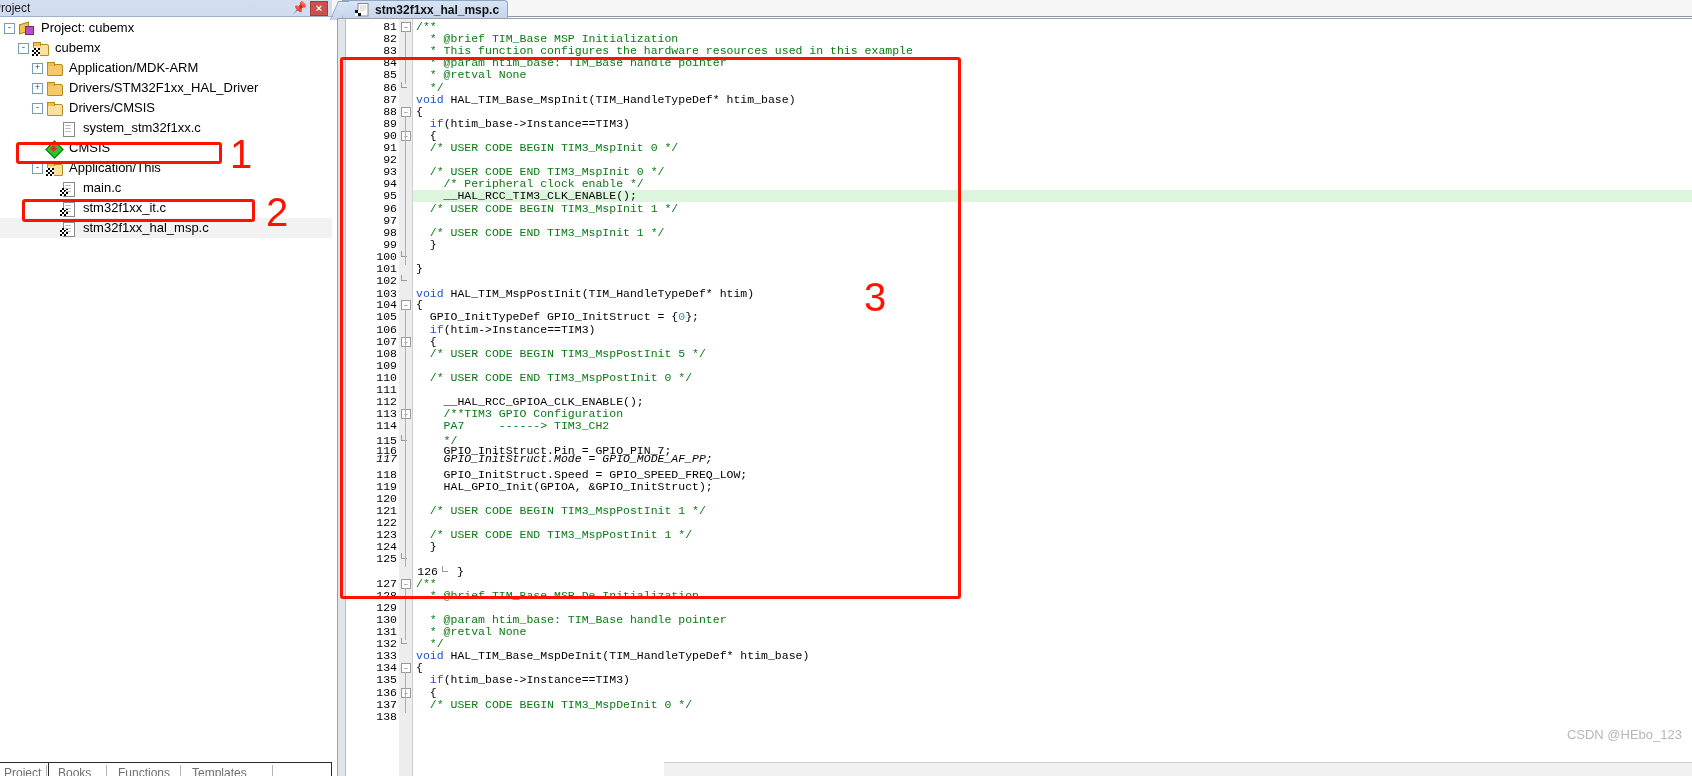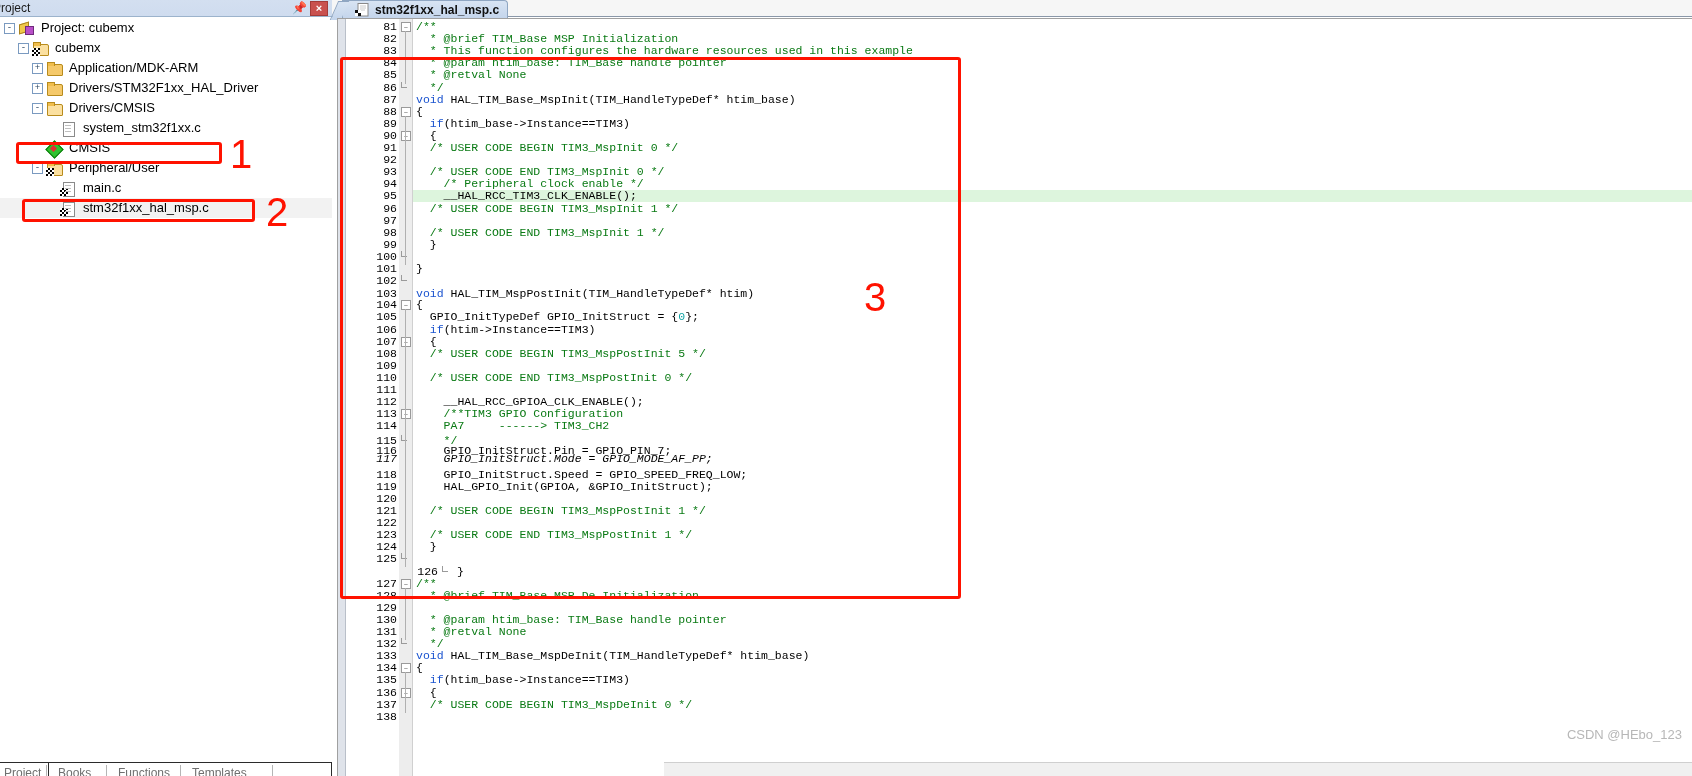--- a/index.html
+++ b/index.html
@@ -254,29 +254,37 @@
           <span class="guide"></span>
           <span class="ico diamond"></span>
           <span class="lbl">CMSIS</span>
         </div>
         <div class="tnode">
           <span style="display:inline-block;width:32px;flex:0 0 auto;"></span>
           <span class="expander">-</span>
           <span class="ico folder open">
             <span class="chk"></span>
           </span>
-          <span class="lbl">Peripheral/User</span>
+          <span class="lbl">Application/This</span>
         </div>
         <div class="tnode">
           <span style="display:inline-block;width:46px;flex:0 0 auto;"></span>
           <span class="guide"></span>
           <span class="ico doc">
             <span class="chk"></span>
           </span>
           <span class="lbl">main.c</span>
+        </div>
+        <div class="tnode">
+          <span style="display:inline-block;width:46px;flex:0 0 auto;"></span>
+          <span class="guide"></span>
+          <span class="ico doc">
+            <span class="chk"></span>
+          </span>
+          <span class="lbl">stm32f1xx_it.c</span>
         </div>
         <div class="tnode selected">
           <span style="display:inline-block;width:46px;flex:0 0 auto;"></span>
           <span class="guide"></span>
           <span class="ico doc">
             <span class="chk"></span>
           </span>
           <span class="lbl">stm32f1xx_hal_msp.c</span>
         </div>
       </div>

